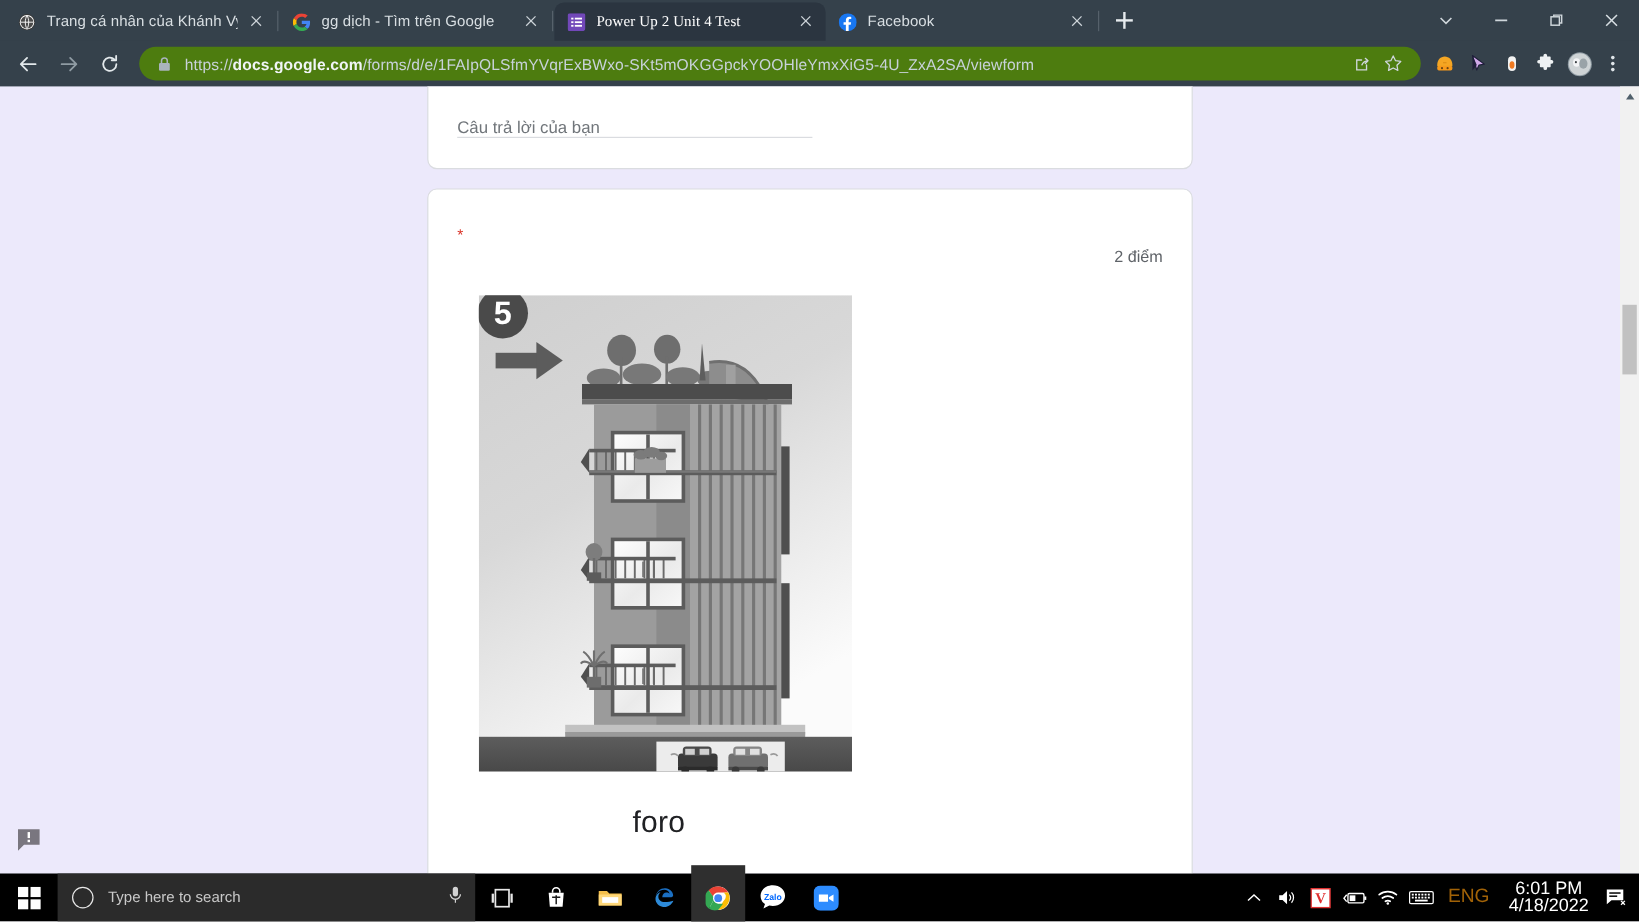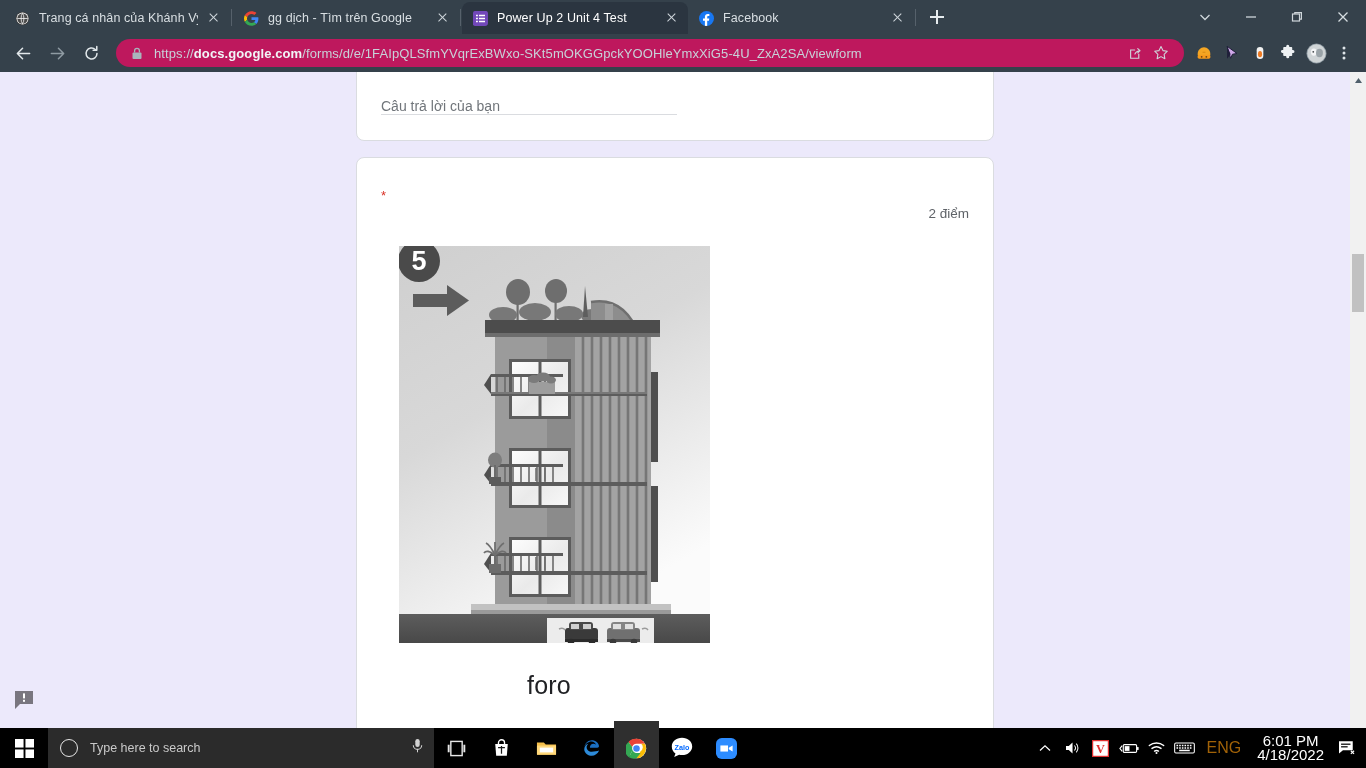--- a/index.html
+++ b/index.html
@@ -22,21 +22,21 @@
     height: 32px; width: 226px;
     display: flex; align-items: center;
     border-radius: 8px 8px 0 0;
     padding: 0 8px 0 10px;
     position: relative;
     color: #d9dfe3;
     font-size: 12px;
     flex: 0 0 auto;
   }
   .tab.inactive { background: transparent; }
-  .tab.active { background: #2b3540; color: #ffffff; }
+  .tab.active { background: #2b3540; color: #ffffff; font-family: Liberation Serif, serif; }
   .tab-favicon {
     width: 16px; height: 16px; flex: 0 0 16px;
     margin-right: 9px;
     display: flex; align-items: center; justify-content: center;
     border-radius: 3px; overflow: hidden;
   }
   .tab-title {
     flex: 1 1 auto; white-space: nowrap; overflow: hidden;
     text-overflow: clip; font-size: 12.5px; letter-spacing: .1px;
   }
@@ -62,21 +62,21 @@
   .newtab::after  { left:13.2px; top:7px; width:1.6px; height:14px; }
 
   #wincontrols { position:absolute; right:0; top:0; height:34px; display:flex; align-items:center; }
   .wc { width:46px; height:32px; display:flex; align-items:center; justify-content:center; cursor:pointer; }
   .wc svg { display:block; }
 
   
   #toolbar { height: 38px; background:#35414b; display:flex; align-items:center; padding: 0 8px; }
   .navbtn { width:30px; height:30px; display:flex; align-items:center; justify-content:center; margin-right:4px; cursor:pointer; }
   #omnibox {
-    flex:1 1 auto; height:28px; background:#be185d; border-radius:14px;
+    flex:1 1 auto; height:28px; background:#4d7c0f; border-radius:14px;
     display:flex; align-items:center; padding: 0 10px 0 12px;
     margin: 0 6px 0 6px; min-width:0;
   }
   #url { color:#c8d2d9; font-size:13px; white-space:nowrap; overflow:hidden; letter-spacing:.1px; }
   #url b { color:#f1f5f7; font-weight:700; }
   .om-icon { width:18px; height:18px; flex:0 0 18px; margin-right:8px; display:flex; align-items:center; justify-content:center; }
   .om-right { display:flex; align-items:center; margin-left:auto; flex:0 0 auto; }
   .om-right .ib { width:26px;height:26px;display:flex;align-items:center;justify-content:center;cursor:pointer; }
   .ext { width:28px; height:30px; display:flex; align-items:center; justify-content:center; cursor:pointer; }
 
@@ -110,21 +110,21 @@
 
   
   #sb-track { position:absolute; right:0; top:0; width:16px; height:656px; background:#f1f1f1; }
   #sb-up { position:absolute; right:0; top:0; width:16px; height:16px; background:#f1f1f1; display:flex; align-items:center; justify-content:center; }
   #sb-thumb { position:absolute; right:2px; top:182px; width:12px; height:58px; background:#c1c1c1; border-radius:0; }
 
   
   #taskbar { height:40px; background:#000; display:flex; align-items:center; position:relative; }
   #startbtn { width:48px; height:40px; display:flex; align-items:center; justify-content:center; cursor:pointer; }
   #searchbox {
-    width:386px; height:40px; background:#2b2b2b; display:flex; align-items:center;
+    width:348px; height:40px; background:#2b2b2b; display:flex; align-items:center;
     padding-left:12px; cursor:text;
   }
   #searchbox .cortana { width:18px;height:18px;border:1.6px solid #e6e6e6;border-radius:50%; flex:0 0 18px; }
   #searchbox .sph { color:#c9c9c9; font-size:12.5px; margin-left:12px; flex:1 1 auto; }
   #searchbox .mic { margin-right:10px; }
   .tbicon { width:45px; height:54px; display:flex; align-items:center; justify-content:center; position:relative; cursor:pointer; }
   .tbicon.open::after { content:""; position:absolute; bottom:0; left:8px; width:29px; height:3px; background:#4cc2ff; }
   .tbicon.focused { background:#2f2f2f; }
   #tray { margin-left:auto; display:flex; align-items:center; height:40px; padding-right:4px; }
   .trayicon { width:28px; height:40px; display:flex; align-items:center; justify-content:center; cursor:pointer; }

